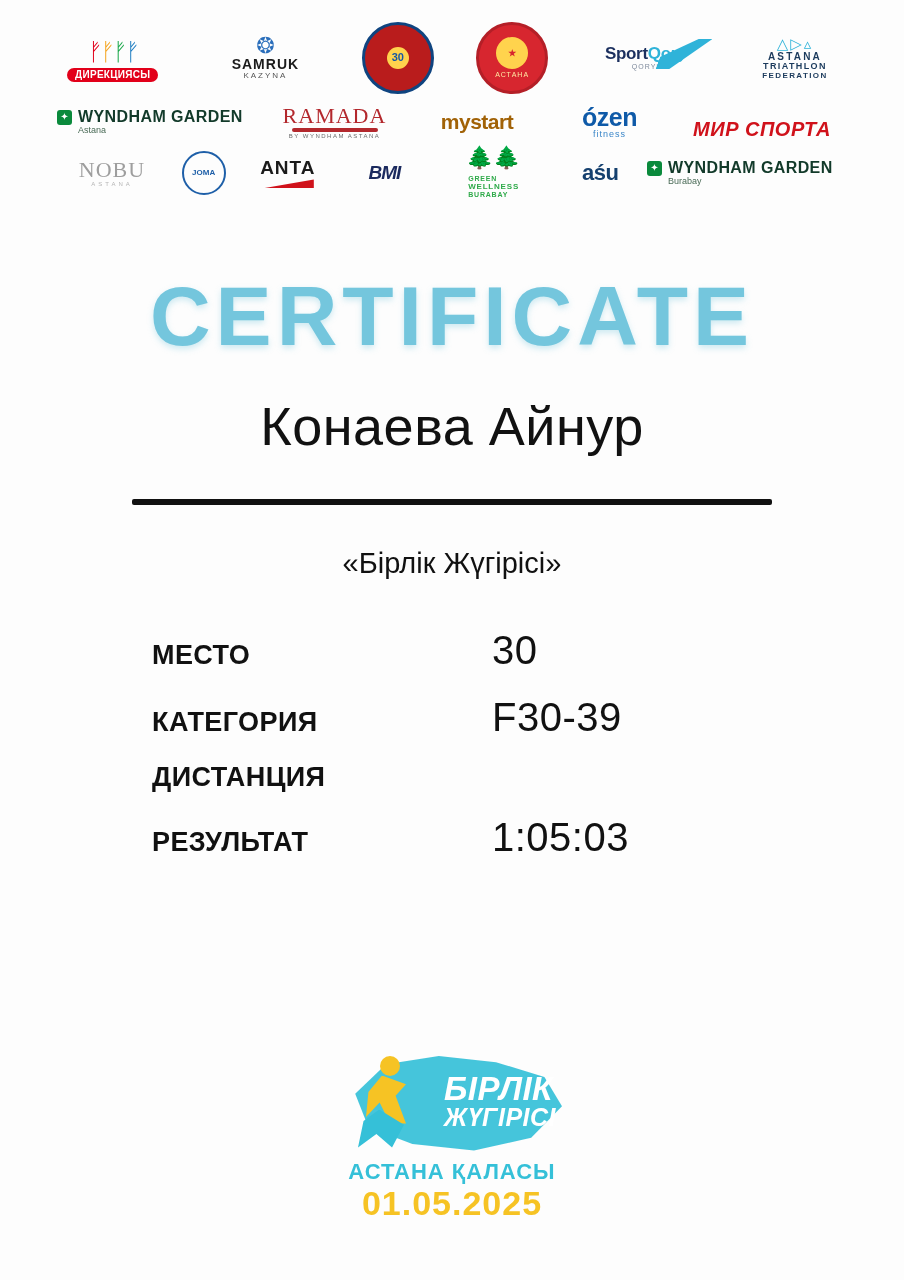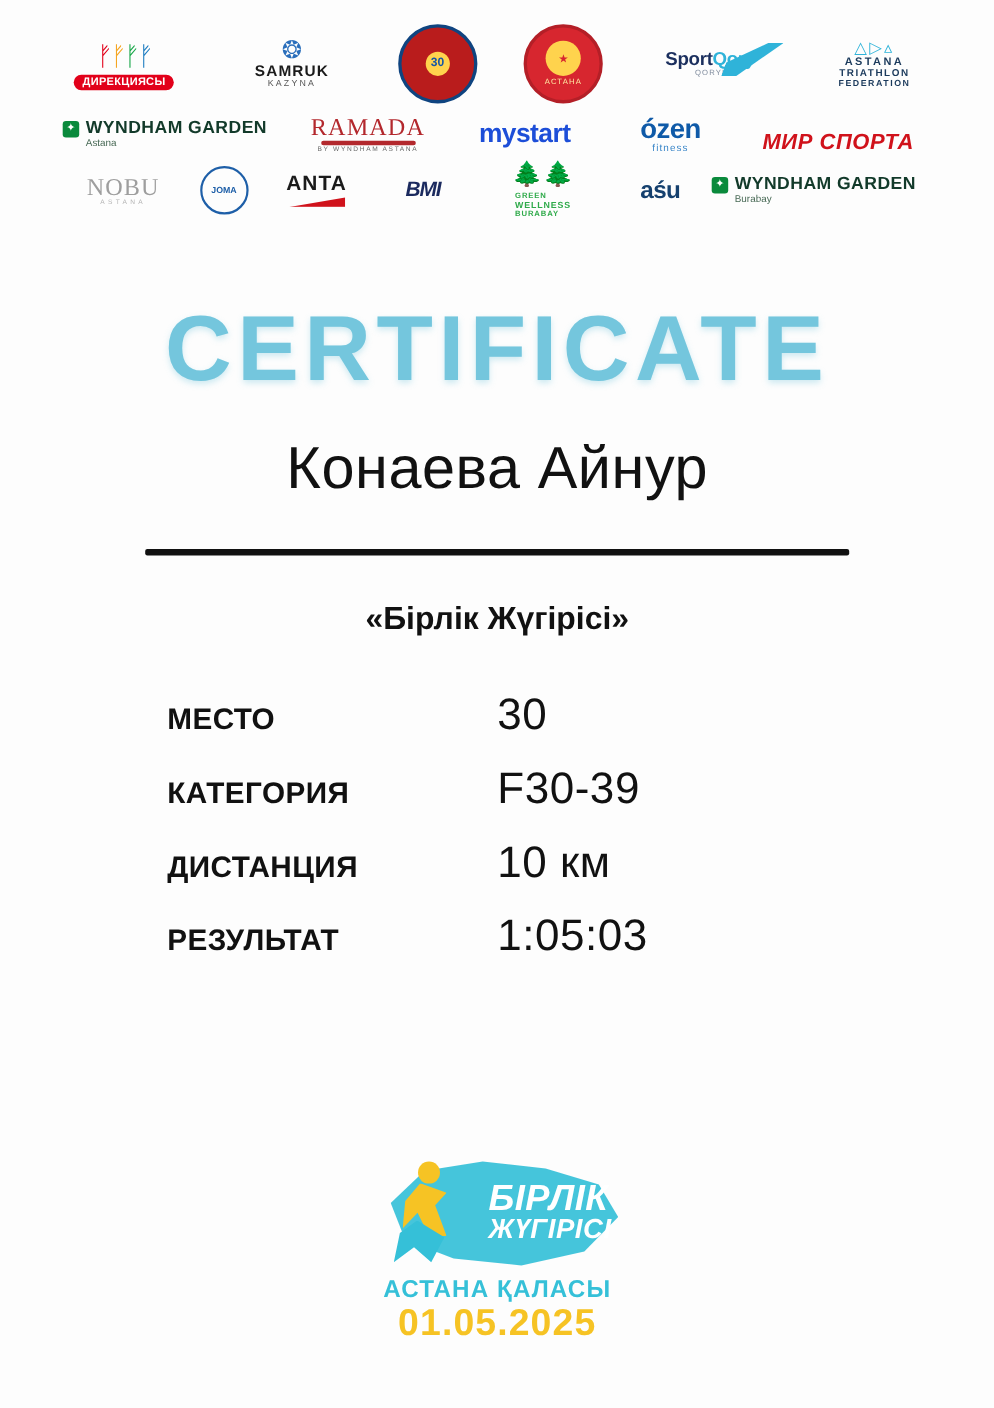--- a/index.html
+++ b/index.html
@@ -120,21 +120,21 @@
     display:flex;align-items:center;justify-content:center;color:#fff;font-size:10px;}
   .s-wyndham-astana .nm { font-size:16px; font-weight:bold; color:#123a2a; letter-spacing:0.4px;}
   .s-wyndham-astana .ct { font-size:9px; color:#4a6b57; margin-left:21px;}
 
   .s-ramada { width:130px; }
   .s-ramada .nm { font-size:22px; color:#b3282d; letter-spacing:1px; font-family:"Liberation Serif", serif;}
   .s-ramada .sw { height:4px; background:#b3282d; width:86px; margin:1px auto 1px; border-radius:2px;}
   .s-ramada .sb { font-size:6px; color:#6b6b6b; letter-spacing:1.5px;}
 
   .s-mystart { width:130px; }
-  .s-mystart .nm { font-size:24px; font-weight:bold; color:#1d4ed8; letter-spacing:-0.5px;}
+  .s-mystart .nm { font-size:21px; font-weight:bold; color:#a16207; letter-spacing:-0.5px;}
 
   .s-ozen { width:110px; }
   .s-ozen .nm { font-size:25px; font-weight:bold; color:#0f5aa8; letter-spacing:-0.5px;}
   .s-ozen .sb { font-size:9px; color:#3a86c8; letter-spacing:1px;}
 
   .s-mirsporta { width:170px; }
   .s-mirsporta .nm { font-size:20px; font-weight:bold; color:#d0121b; font-style:italic; letter-spacing:0.5px;margin-top:15px;}
 
   
   .row3 { height: 46px; }
@@ -195,35 +195,36 @@
     width: 640px;
     height: 6px;
     background: #111;
     border-radius: 2px;
   }
 
   
   .event-name {
     margin-top: 42px;
     font-size: 29px;
-    font-weight: bold;
+    font-weight: normal;
     color: #111;
   }
 
   
   .results {
     margin-top: 48px;
     width: 600px;
     display: flex;
     flex-direction: column;
     gap: 22px;
   }
   .result-row {
     display: flex;
     align-items: baseline;
+    gap: 40px;
   }
   .result-label {
     width: 300px;
     font-size: 27px;
     font-weight: bold;
     letter-spacing: 0.4px;
     color: #111;
   }
   .result-value {
     font-size: 40px;
@@ -422,21 +423,20 @@
     <div class="result-row">
       <div class="result-label">МЕСТО</div>
       <div class="result-value">30</div>
     </div>
     <div class="result-row">
       <div class="result-label">КАТЕГОРИЯ</div>
       <div class="result-value">F30-39</div>
     </div>
     <div class="result-row">
       <div class="result-label">ДИСТАНЦИЯ</div>
-      <div class="result-value">10 км</div>
     </div>
     <div class="result-row">
       <div class="result-label">РЕЗУЛЬТАТ</div>
       <div class="result-value">1:05:03</div>
     </div>
   </div>
 
   <div class="event-logo">
     <div class="logo-mark">
       <div class="logo-map"></div>

